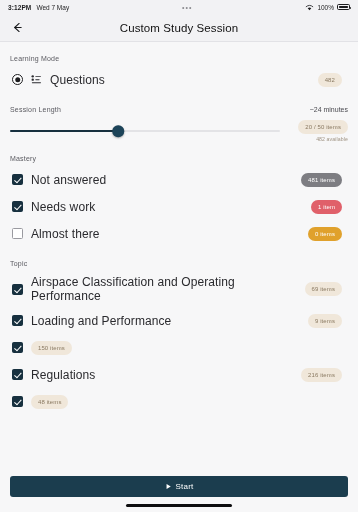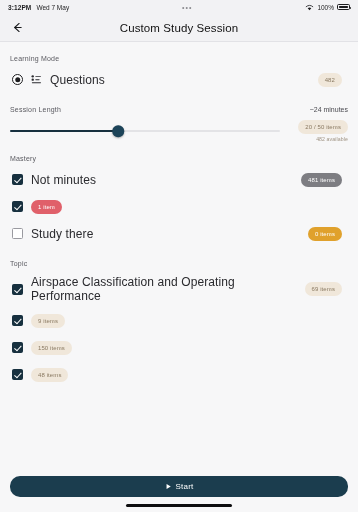--- a/index.html
+++ b/index.html
@@ -127,21 +127,21 @@
     cursor:grab;
   }
   .slen-right { display:flex; flex-direction:column; align-items:flex-end; gap:2px; width:60px; }
   .avail { font-size:5.2px; color:#a09484; letter-spacing:.1px; }
 
   .rows-gap .row { min-height:27px; }
 
   
   .footer { flex:0 0 42px; padding:6px 10px 0; background:#f7f7f8; }
   .start-btn {
-    width:100%; height:21px; border-radius:10px;
+    width:100%; height:21px; border-radius:3px;
     background:#1b3d4e; color:#fff;
     display:flex; align-items:center; justify-content:center; gap:4px;
     font-size:8px; letter-spacing:.2px; cursor:pointer; border:none;
     font-family:"Liberation Sans", sans-serif;
   }
   .home-ind { width:106px; height:3px; border-radius:2px; background:#0d0d0f; margin:7px auto 0; }
 </style>
 </head>
 <body>
 
@@ -209,48 +209,55 @@
       <div class="slen-right">
         <span class="badge cream">20 / 50 items</span>
         <span class="avail">482 available</span>
       </div>
     </div>
 
     <div class="section-label">Mastery</div>
     <div class="rows-gap">
       <div class="row">
         <span class="cbox on"></span>
-        <span class="row-label">Not minutes</span>
+        <span class="row-label">Not answered</span>
         <span class="badge gray">481 items</span>
       </div>
       <div class="row">
         <span class="cbox on"></span>
+        <span class="row-label">Needs work</span>
         <span class="badge red">1 item</span>
       </div>
       <div class="row">
         <span class="cbox"></span>
-        <span class="row-label">Study there</span>
+        <span class="row-label">Almost there</span>
         <span class="badge amber">0 items</span>
       </div>
     </div>
 
     <div class="section-label">Topic</div>
     <div class="rows-gap">
       <div class="row">
         <span class="cbox on"></span>
         <span class="row-label">Airspace Classification and Operating Performance</span>
         <span class="badge cream">69 items</span>
       </div>
       <div class="row">
         <span class="cbox on"></span>
+        <span class="row-label">Loading and Performance</span>
         <span class="badge cream">9 items</span>
       </div>
       <div class="row">
         <span class="cbox on"></span>
         <span class="badge cream">150 items</span>
+      </div>
+      <div class="row">
+        <span class="cbox on"></span>
+        <span class="row-label">Regulations</span>
+        <span class="badge cream">216 items</span>
       </div>
       <div class="row">
         <span class="cbox on"></span>
         <span class="badge cream">48 items</span>
       </div>
     </div>
   </div>
 
   <div class="footer">
     <button class="start-btn">

